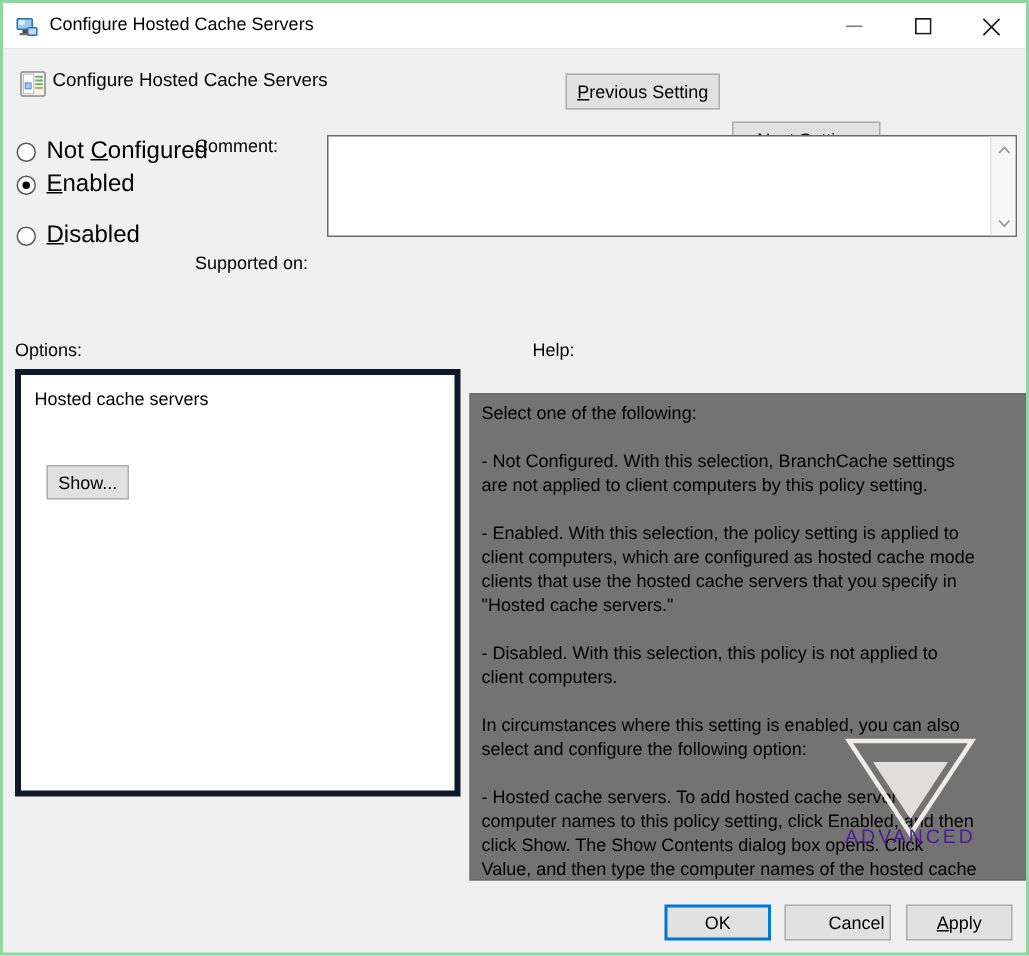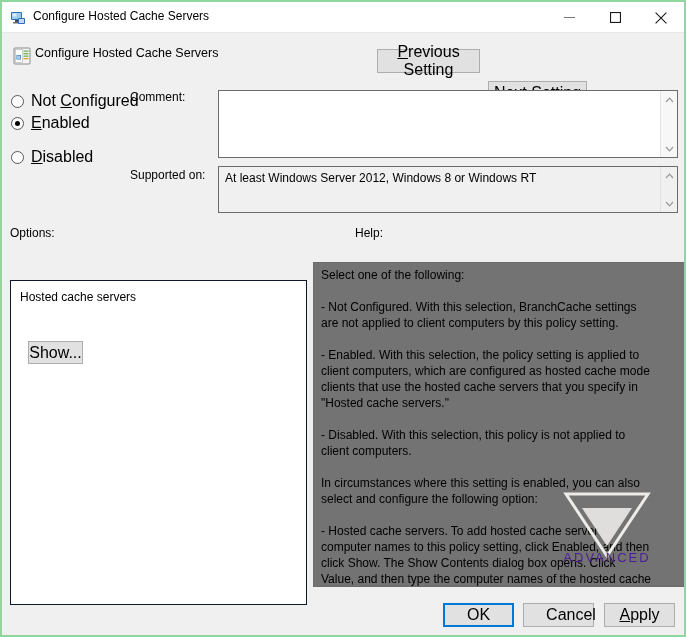--- a/index.html
+++ b/index.html
@@ -68,21 +68,21 @@
     font-size: 12.5px;
     white-space: nowrap;
   }
 
   
   .pushbtn {
     position: absolute;
     background: #e1e1e1;
     border: 1px solid #adadad;
     font-family: "Liberation Sans", sans-serif;
-    font-size: 16px;
+    font-size: 12px;
     color: #000;
     display: flex;
     align-items: center;
     justify-content: center;
     padding: 0;
     cursor: default;
   }
   #btn-previous { left: 375px; top: 47px; width: 103px; height: 24px; }
   #btn-next     { left: 486px; top: 47px; width: 99px;  height: 24px; margin-top: 32px; }
 
@@ -174,24 +174,24 @@
   #lbl-help {
     position: absolute;
     left: 313px; top: 224px;
     font-size: 12px;
     margin-left: 40px;
   }
 
   
   #options-panel {
     position: absolute;
-    left: 8px; top: 278px;
-    width: 297px; height: 325px;
+    left: 8px; top: 244px;
+    width: 297px; height: 285px;
     background: #ffffff;
-    border: 1px solid #0f172a;
+    border: 4px solid #0f172a;
     overflow: hidden;
   }
   #opt-label {
     position: absolute;
     left: 9px; top: 9px;
     font-size: 12px;
   }
   #btn-show {
     left: 17px; top: 32px;
     width: 55px; height: 23px; margin-top: 28px;
@@ -324,35 +324,20 @@
       </div>
       <div class="arr dn">
         <svg width="9" height="6" viewBox="0 0 9 6">
             <path d="M1 1 L4.5 4.8 L8 1" fill="none" stroke="#9a9a9a" stroke-width="1.2"></path>
           </svg>
       </div>
     </div>
   </div>
 
   <span id="lbl-supported">Supported on:</span>
-  <div class="fieldbox" id="supported-box">
-    <div class="inner-text">At least Windows Server 2012, Windows 8 or Windows RT</div>
-    <div class="vscroll" style="background:#f0f0f0;border-left:1px solid #e0e0e0;">
-      <div class="arr up">
-        <svg width="9" height="6" viewBox="0 0 9 6">
-            <path d="M1 5 L4.5 1.2 L8 5" fill="none" stroke="#9a9a9a" stroke-width="1.2"></path>
-          </svg>
-      </div>
-      <div class="arr dn">
-        <svg width="9" height="6" viewBox="0 0 9 6">
-            <path d="M1 1 L4.5 4.8 L8 1" fill="none" stroke="#9a9a9a" stroke-width="1.2"></path>
-          </svg>
-      </div>
-    </div>
-  </div>
 
   <span id="lbl-options">Options:</span>
   <span id="lbl-help">Help:</span>
 
   <div id="options-panel">
     <span id="opt-label">Hosted cache servers</span>
     <button class="pushbtn" id="btn-show">Show...</button>
   </div>
 
   <div id="help-panel">

